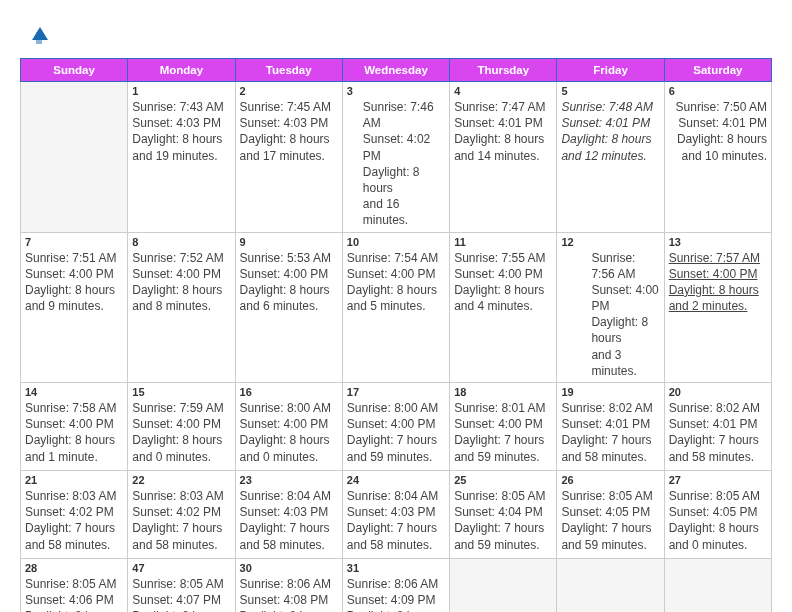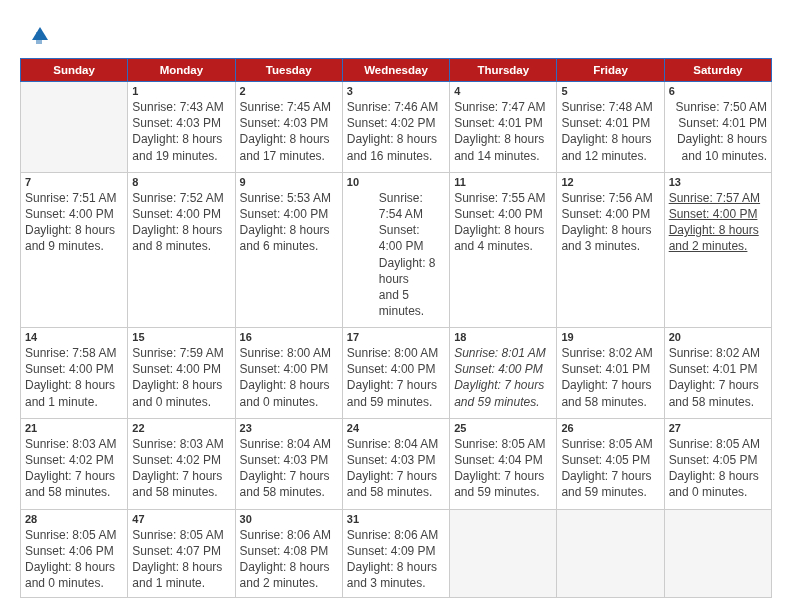--- a/index.html
+++ b/index.html
@@ -62,21 +62,21 @@
       color: #555;
     }
     .calendar {
       flex: 1;
       border: 1px solid #ccc;
       border-collapse: collapse;
       width: 100%;
       table-layout: fixed;
     }
     .calendar th {
-      background: #b91c1c;
+      background: #d946ef;
       color: #fff;
       font-size: 11.5px;
       font-weight: bold;
       padding: 5px 4px;
       text-align: center;
       border: 1px solid #2e6abf;
     }
     .calendar td {
       border: 1px solid #ccc;
       vertical-align: top;
@@ -150,35 +150,35 @@
           </td>
           <td>
             <span class="day-number">2</span>
             <div class="day-info" style="white-space: pre-line;">Sunrise: 7:45 AM
 Sunset: 4:03 PM
 Daylight: 8 hours
 and 17 minutes.</div>
           </td>
           <td>
             <span class="day-number">3</span>
-            <div class="day-info" style="white-space: pre-line;">Sunrise: 7:46 AM
+            <div class="day-info" style="white-space: pre-line; margin-left: 16px;">Sunrise: 7:46 AM
 Sunset: 4:02 PM
 Daylight: 8 hours
 and 16 minutes.</div>
           </td>
           <td>
             <span class="day-number">4</span>
             <div class="day-info" style="white-space: pre-line;">Sunrise: 7:47 AM
 Sunset: 4:01 PM
 Daylight: 8 hours
 and 14 minutes.</div>
           </td>
           <td>
             <span class="day-number">5</span>
-            <div class="day-info" style="white-space: pre-line;">Sunrise: 7:48 AM
+            <div class="day-info" style="white-space: pre-line; font-style: italic;">Sunrise: 7:48 AM
 Sunset: 4:01 PM
 Daylight: 8 hours
 and 12 minutes.</div>
           </td>
           <td>
             <span class="day-number">6</span>
             <div class="day-info" style="white-space: pre-line; text-align: right;">Sunrise: 7:50 AM
 Sunset: 4:01 PM
 Daylight: 8 hours
 and 10 minutes.</div>
@@ -201,35 +201,35 @@
           </td>
           <td>
             <span class="day-number">9</span>
             <div class="day-info" style="white-space: pre-line;">Sunrise: 5:53 AM
 Sunset: 4:00 PM
 Daylight: 8 hours
 and 6 minutes.</div>
           </td>
           <td>
             <span class="day-number">10</span>
-            <div class="day-info" style="white-space: pre-line; margin-left: 32px;">Sunrise: 7:54 AM
+            <div class="day-info" style="white-space: pre-line;">Sunrise: 7:54 AM
 Sunset: 4:00 PM
 Daylight: 8 hours
 and 5 minutes.</div>
           </td>
           <td>
             <span class="day-number">11</span>
             <div class="day-info" style="white-space: pre-line;">Sunrise: 7:55 AM
 Sunset: 4:00 PM
 Daylight: 8 hours
 and 4 minutes.</div>
           </td>
           <td>
             <span class="day-number">12</span>
-            <div class="day-info" style="white-space: pre-line;">Sunrise: 7:56 AM
+            <div class="day-info" style="white-space: pre-line; margin-left: 30px;">Sunrise: 7:56 AM
 Sunset: 4:00 PM
 Daylight: 8 hours
 and 3 minutes.</div>
           </td>
           <td>
             <span class="day-number">13</span>
             <div class="day-info" style="white-space: pre-line; text-decoration: underline;">Sunrise: 7:57 AM
 Sunset: 4:00 PM
 Daylight: 8 hours
 and 2 minutes.</div>
@@ -259,21 +259,21 @@
           </td>
           <td>
             <span class="day-number">17</span>
             <div class="day-info" style="white-space: pre-line;">Sunrise: 8:00 AM
 Sunset: 4:00 PM
 Daylight: 7 hours
 and 59 minutes.</div>
           </td>
           <td>
             <span class="day-number">18</span>
-            <div class="day-info" style="white-space: pre-line; font-style: italic;">Sunrise: 8:01 AM
+            <div class="day-info" style="white-space: pre-line;">Sunrise: 8:01 AM
 Sunset: 4:00 PM
 Daylight: 7 hours
 and 59 minutes.</div>
           </td>
           <td>
             <span class="day-number">19</span>
             <div class="day-info" style="white-space: pre-line;">Sunrise: 8:02 AM
 Sunset: 4:01 PM
 Daylight: 7 hours
 and 58 minutes.</div>

